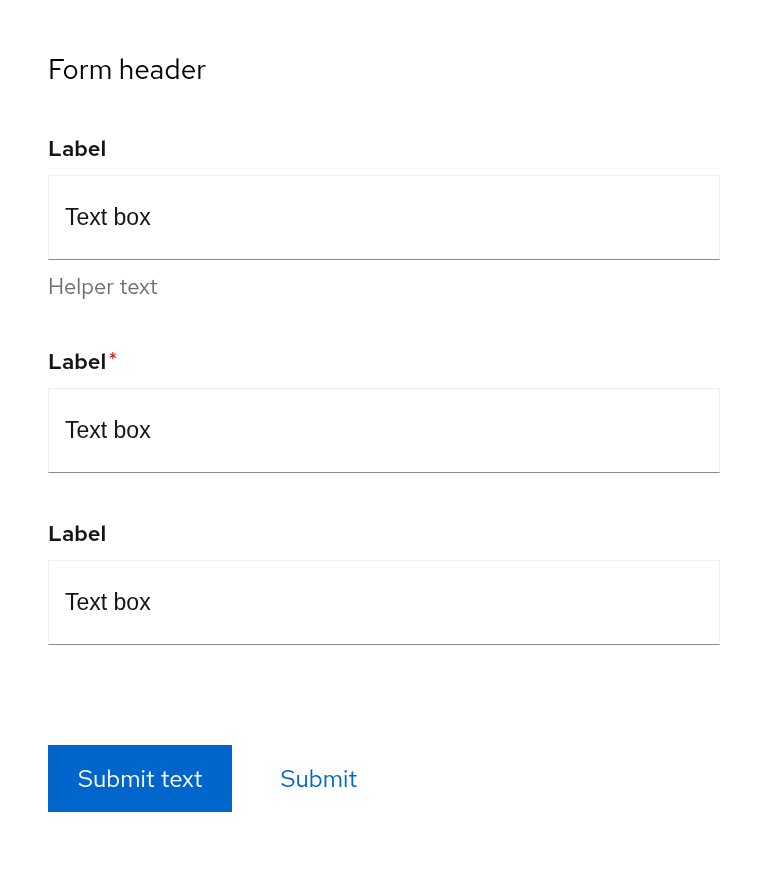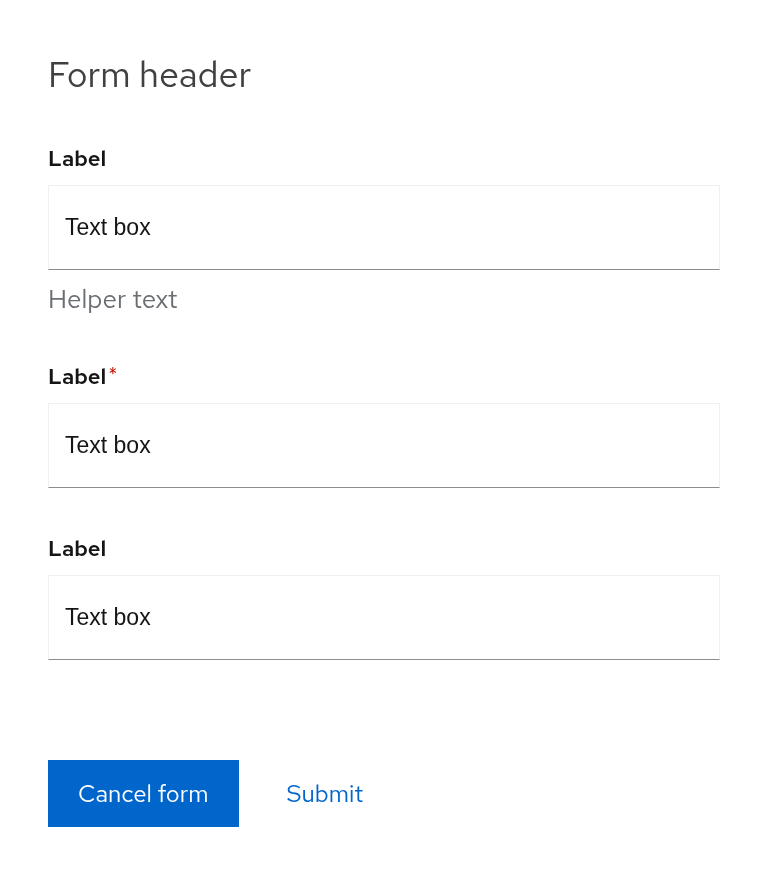--- a/index.html
+++ b/index.html
@@ -7,23 +7,23 @@
       margin: 0;
       padding: 0;
     }
     body {
       font-family: "Red Hat Text", -apple-system, BlinkMacSystemFont, "Segoe UI", Helvetica, Arial, sans-serif;
       background: #ffffff;
       padding: 50px 48px;
       width: 768px;
     }
     .form-header {
-      font-size: 36px;
+      font-size: 28px;
       font-weight: 400;
-      color: #404040;
+      color: #000000;
       margin-bottom: 46px;
     }
     .form-group {
       margin-bottom: 46px;
     }
     .form-group.last {
       margin-bottom: 100px;
     }
     .label {
       font-size: 22px;
@@ -49,21 +49,21 @@
       background: #ffffff;
       border: 1px solid #f0f0f0;
       border-bottom: 1.5px solid #8a8d90;
       outline: none;
       display: block;
     }
     .text-input::placeholder {
       color: #151515;
     }
     .helper-text {
-      font-size: 26px;
+      font-size: 22px;
       font-weight: 400;
       color: #6a6e73;
       margin-top: 12px;
       display: block;
     }
     .button-row {
       display: flex;
       gap: 48px;
       align-items: center;
     }
@@ -105,15 +105,15 @@
   </label>
   <input type="text" class="text-input" placeholder="Text box" style="">
 </div>
 
 <div class="form-group last">
   <label class="label">Label</label>
   <input type="text" class="text-input" placeholder="Text box" style="">
 </div>
 
 <div class="button-row">
-  <button class="btn-primary">Cancel form</button>
+  <button class="btn-primary">Submit text</button>
   <button class="btn-link">Submit</button>
 </div>
 
 </body></html>

